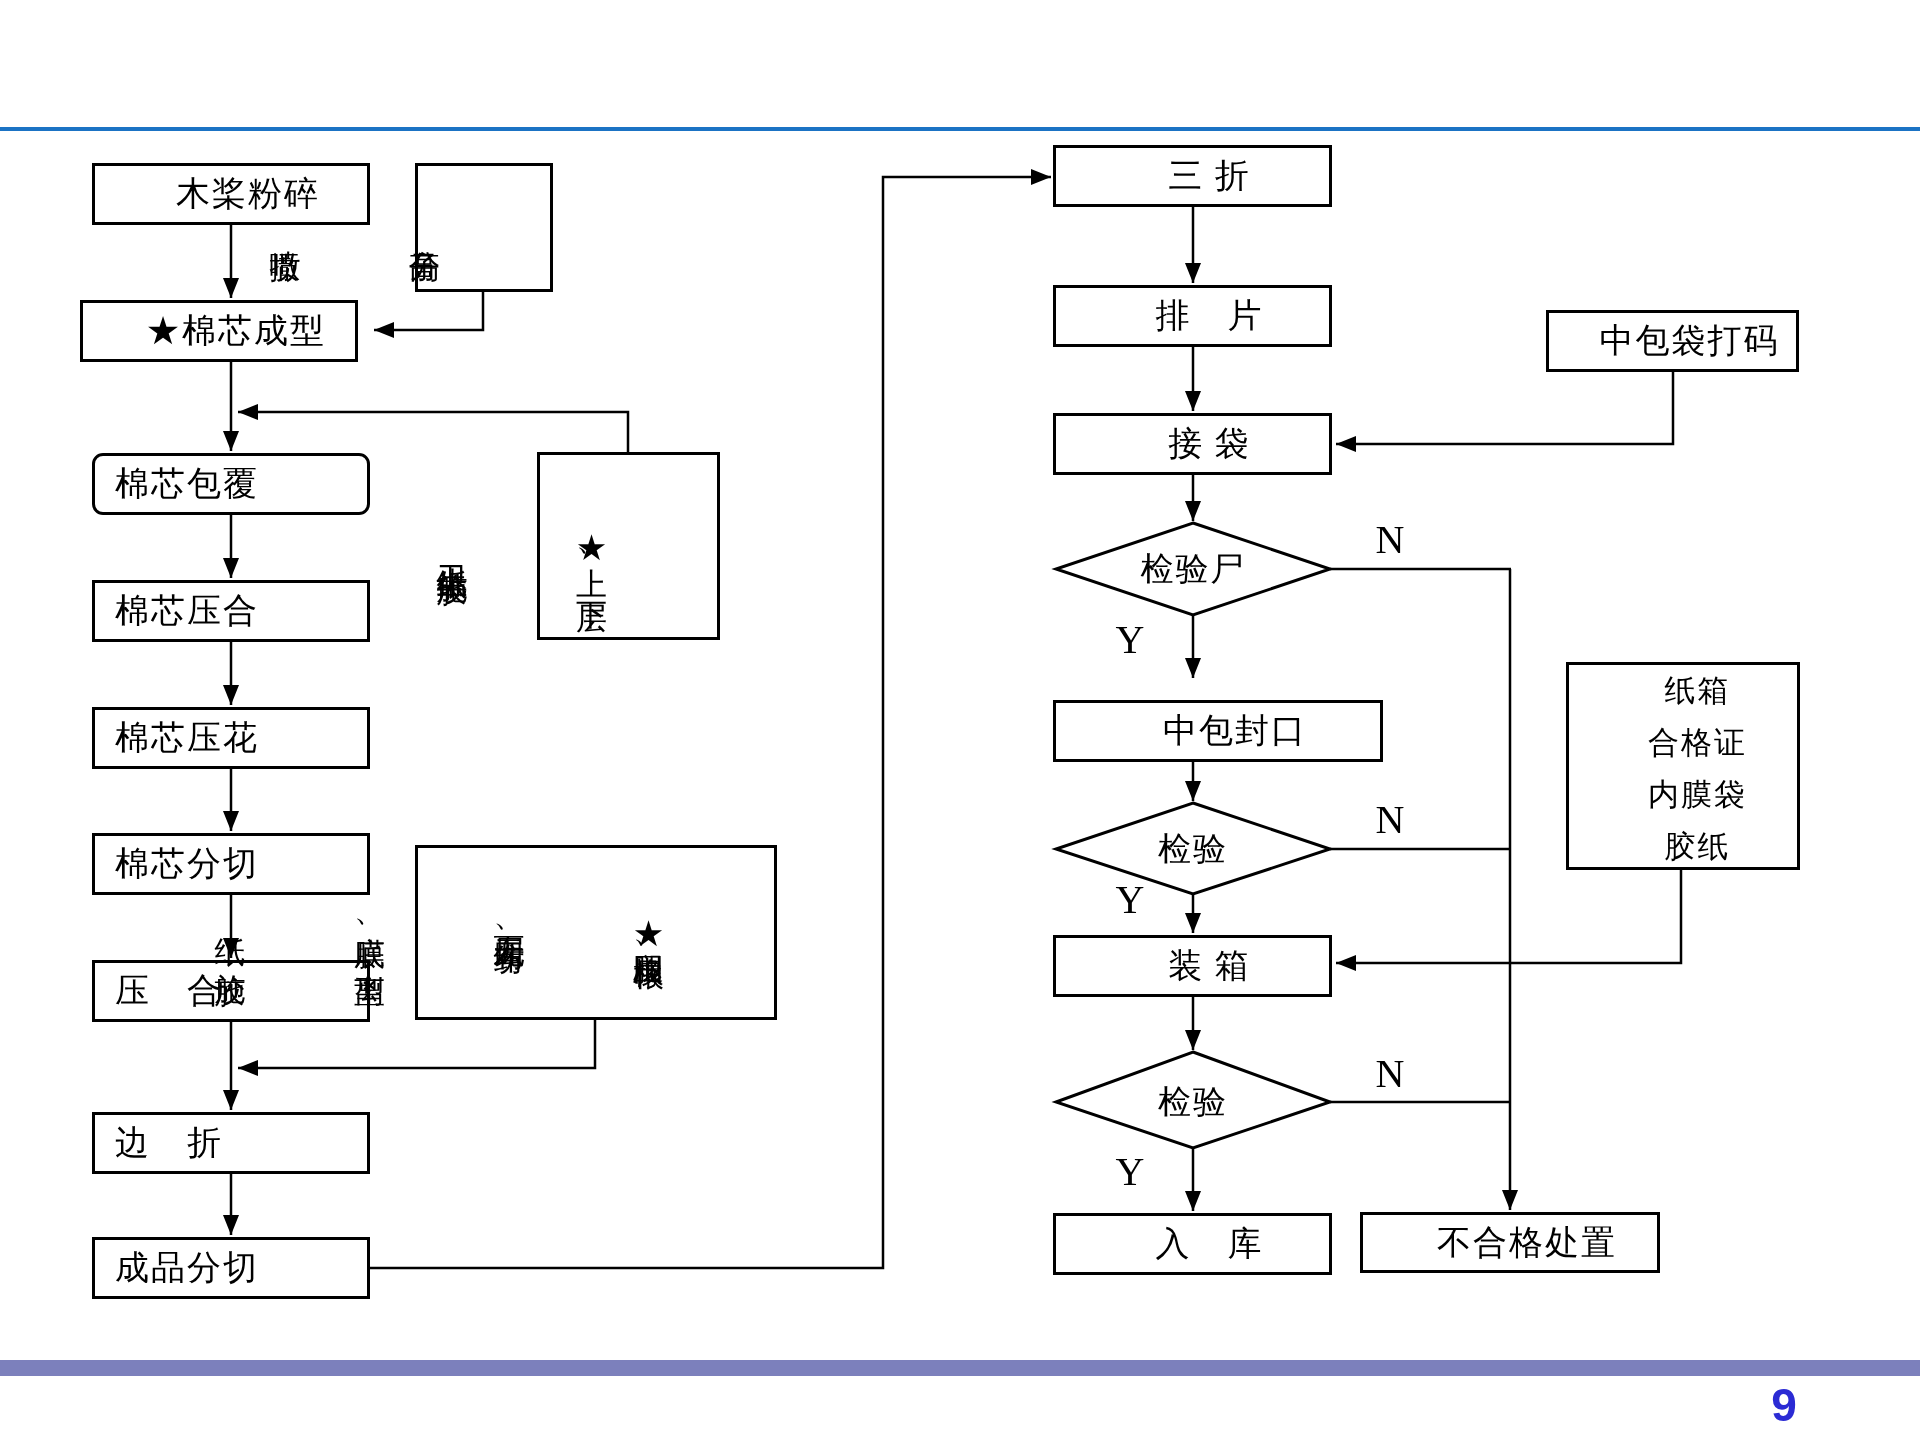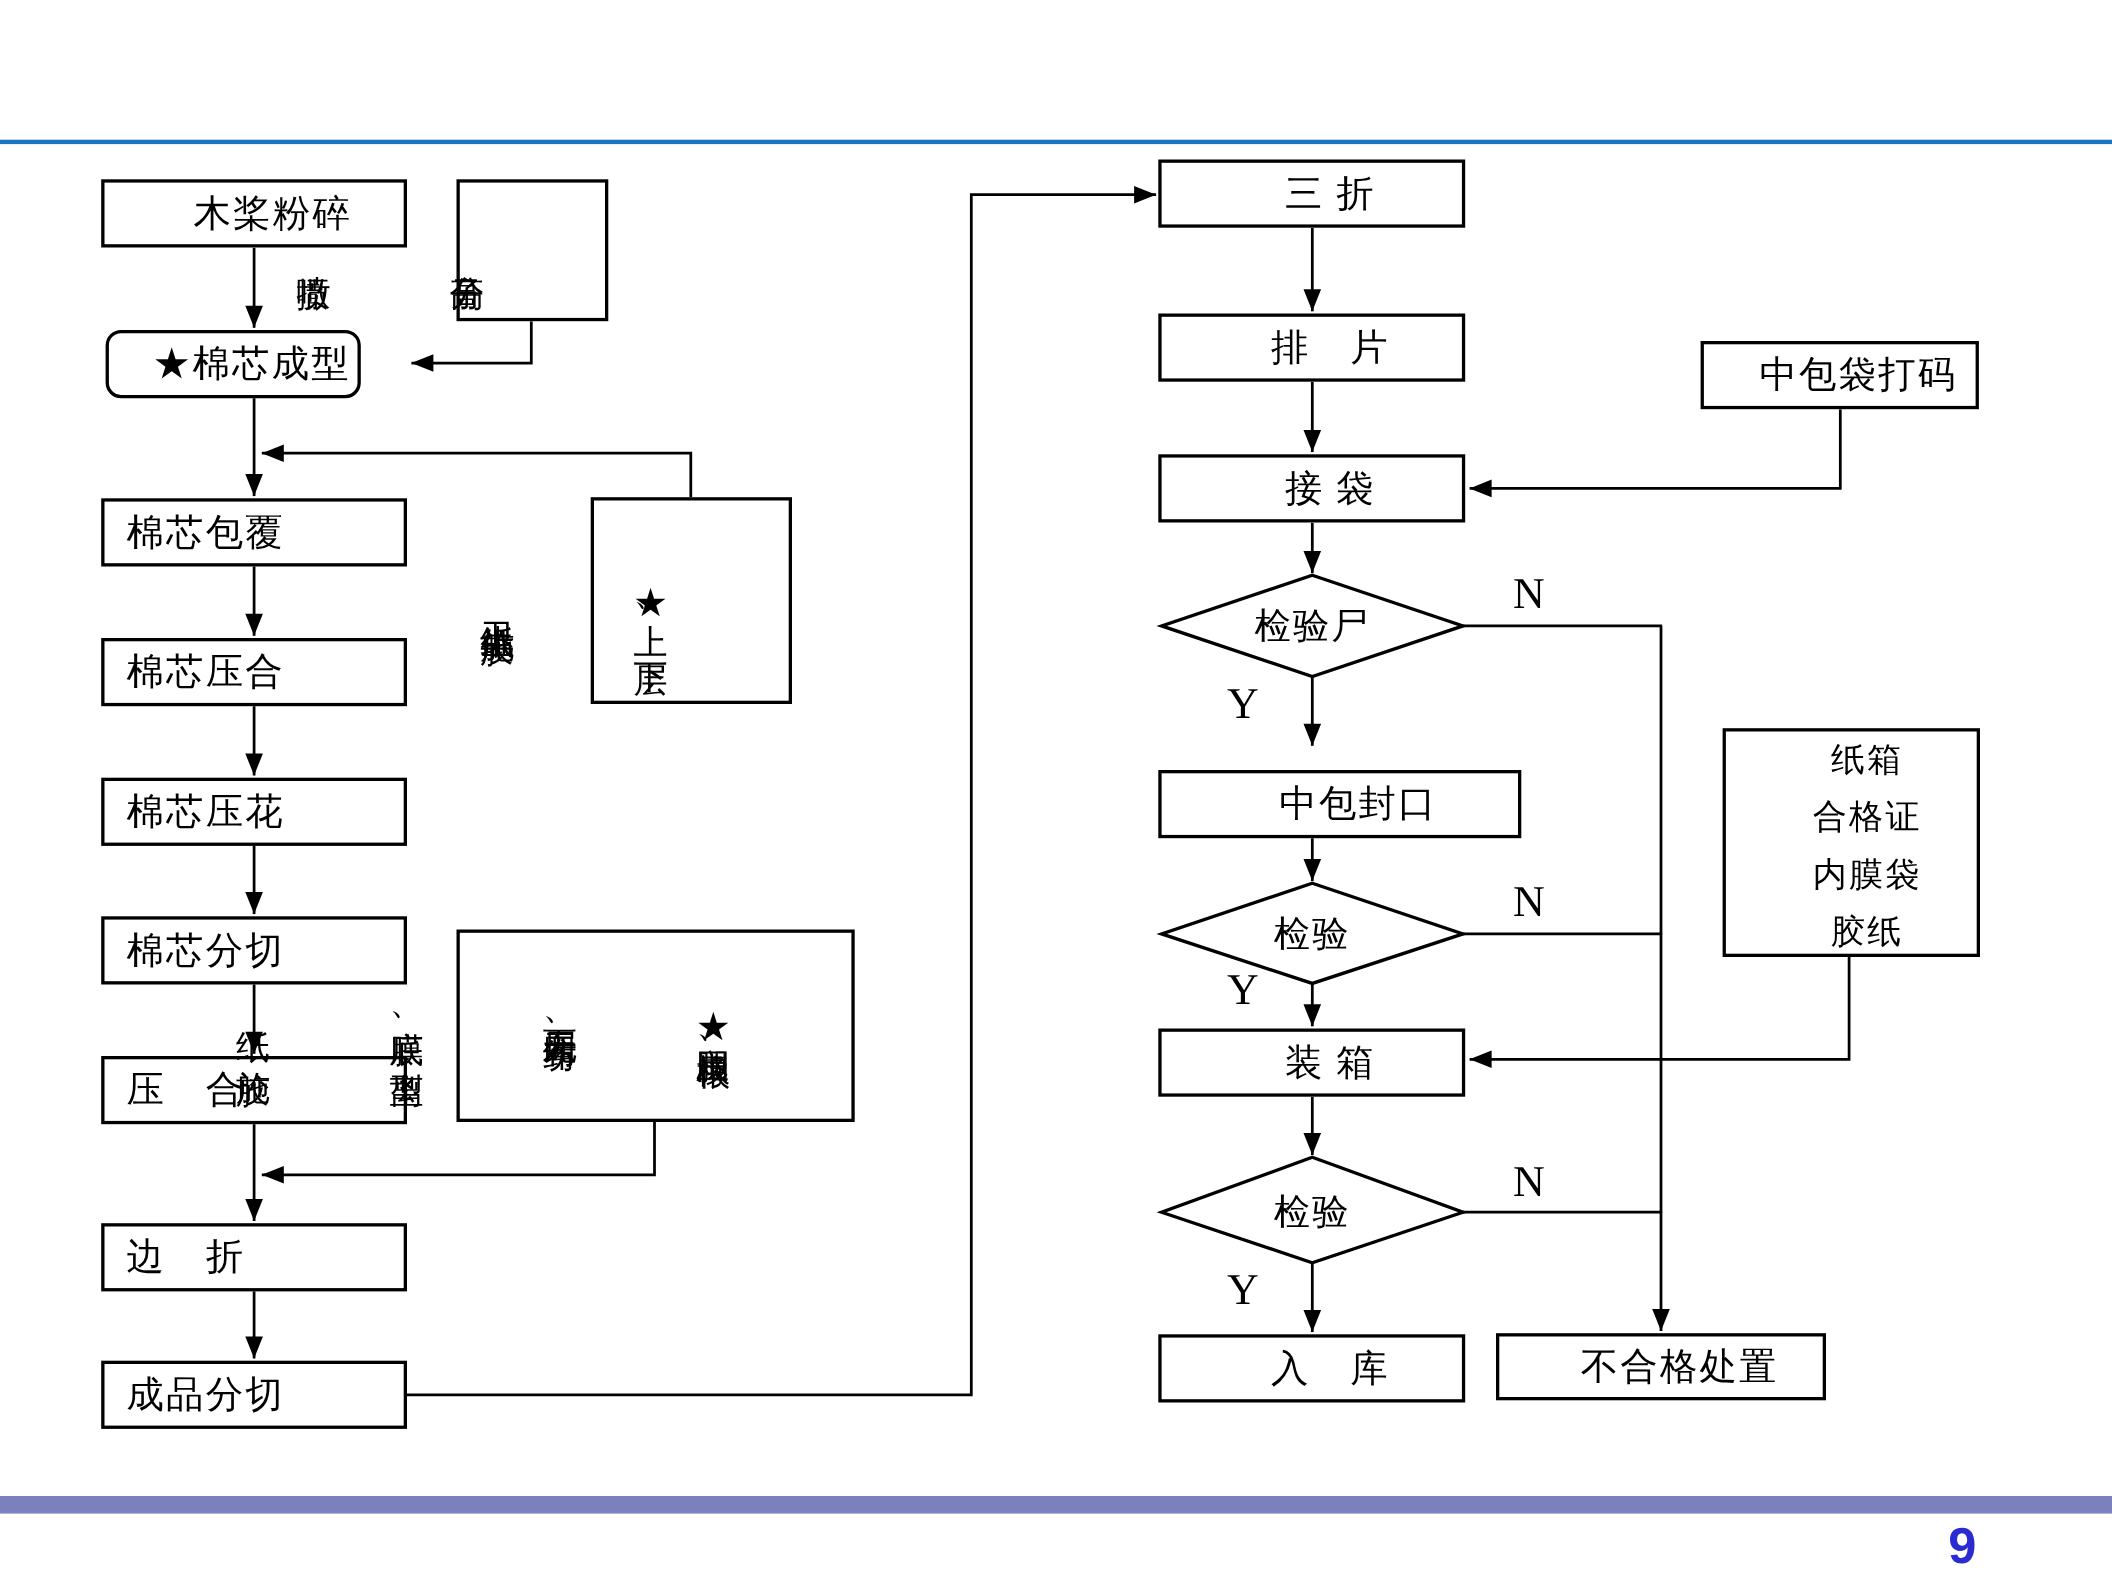--- a/index.html
+++ b/index.html
@@ -71,22 +71,22 @@
       <path d="M1330,1102 H1511"></path>
       <path d="M1510,569 V1210" marker-end="url(#arr)"></path>
 
       <polygon fill="#fff" stroke-width="3" points="1193,523 1330,569 1193,615 1056,569"></polygon>
       <polygon fill="#fff" stroke-width="3" points="1193,803 1330,849 1193,894 1056,849"></polygon>
       <polygon fill="#fff" stroke-width="3" points="1193,1052 1330,1102 1193,1148 1056,1102"></polygon>
     </g>
   </svg>
 
   <div class="box center" style="left:92px;top:163px;width:278px;height:62px;">木桨粉碎</div>
-  <div class="box center" style="left:96px;top:300px;width:232px;height:62px;border-radius:14px;">★棉芯成型</div>
-  <div class="box leftpad" style="left:92px;top:453px;width:278px;height:62px;">棉芯包覆</div>
+  <div class="box center" style="left:80px;top:300px;width:278px;height:62px;">★棉芯成型</div>
+  <div class="box leftpad" style="left:92px;top:453px;width:278px;height:62px;border-radius:11px;">棉芯包覆</div>
   <div class="box leftpad" style="left:92px;top:580px;width:278px;height:62px;">棉芯压合</div>
   <div class="box leftpad" style="left:92px;top:707px;width:278px;height:62px;">棉芯压花</div>
   <div class="box leftpad" style="left:92px;top:833px;width:278px;height:62px;">棉芯分切</div>
   <div class="box leftpad" style="left:92px;top:960px;width:278px;height:62px;">压　合</div>
   <div class="box leftpad" style="left:92px;top:1112px;width:278px;height:62px;">边　折</div>
   <div class="box leftpad" style="left:92px;top:1237px;width:278px;height:62px;">成品分切</div>
 
   <div class="box center" style="left:1053px;top:145px;width:279px;height:62px;">三 折</div>
   <div class="box center" style="left:1053px;top:285px;width:279px;height:62px;">排　片</div>
   <div class="box center" style="left:1053px;top:413px;width:279px;height:62px;">接 袋</div>

